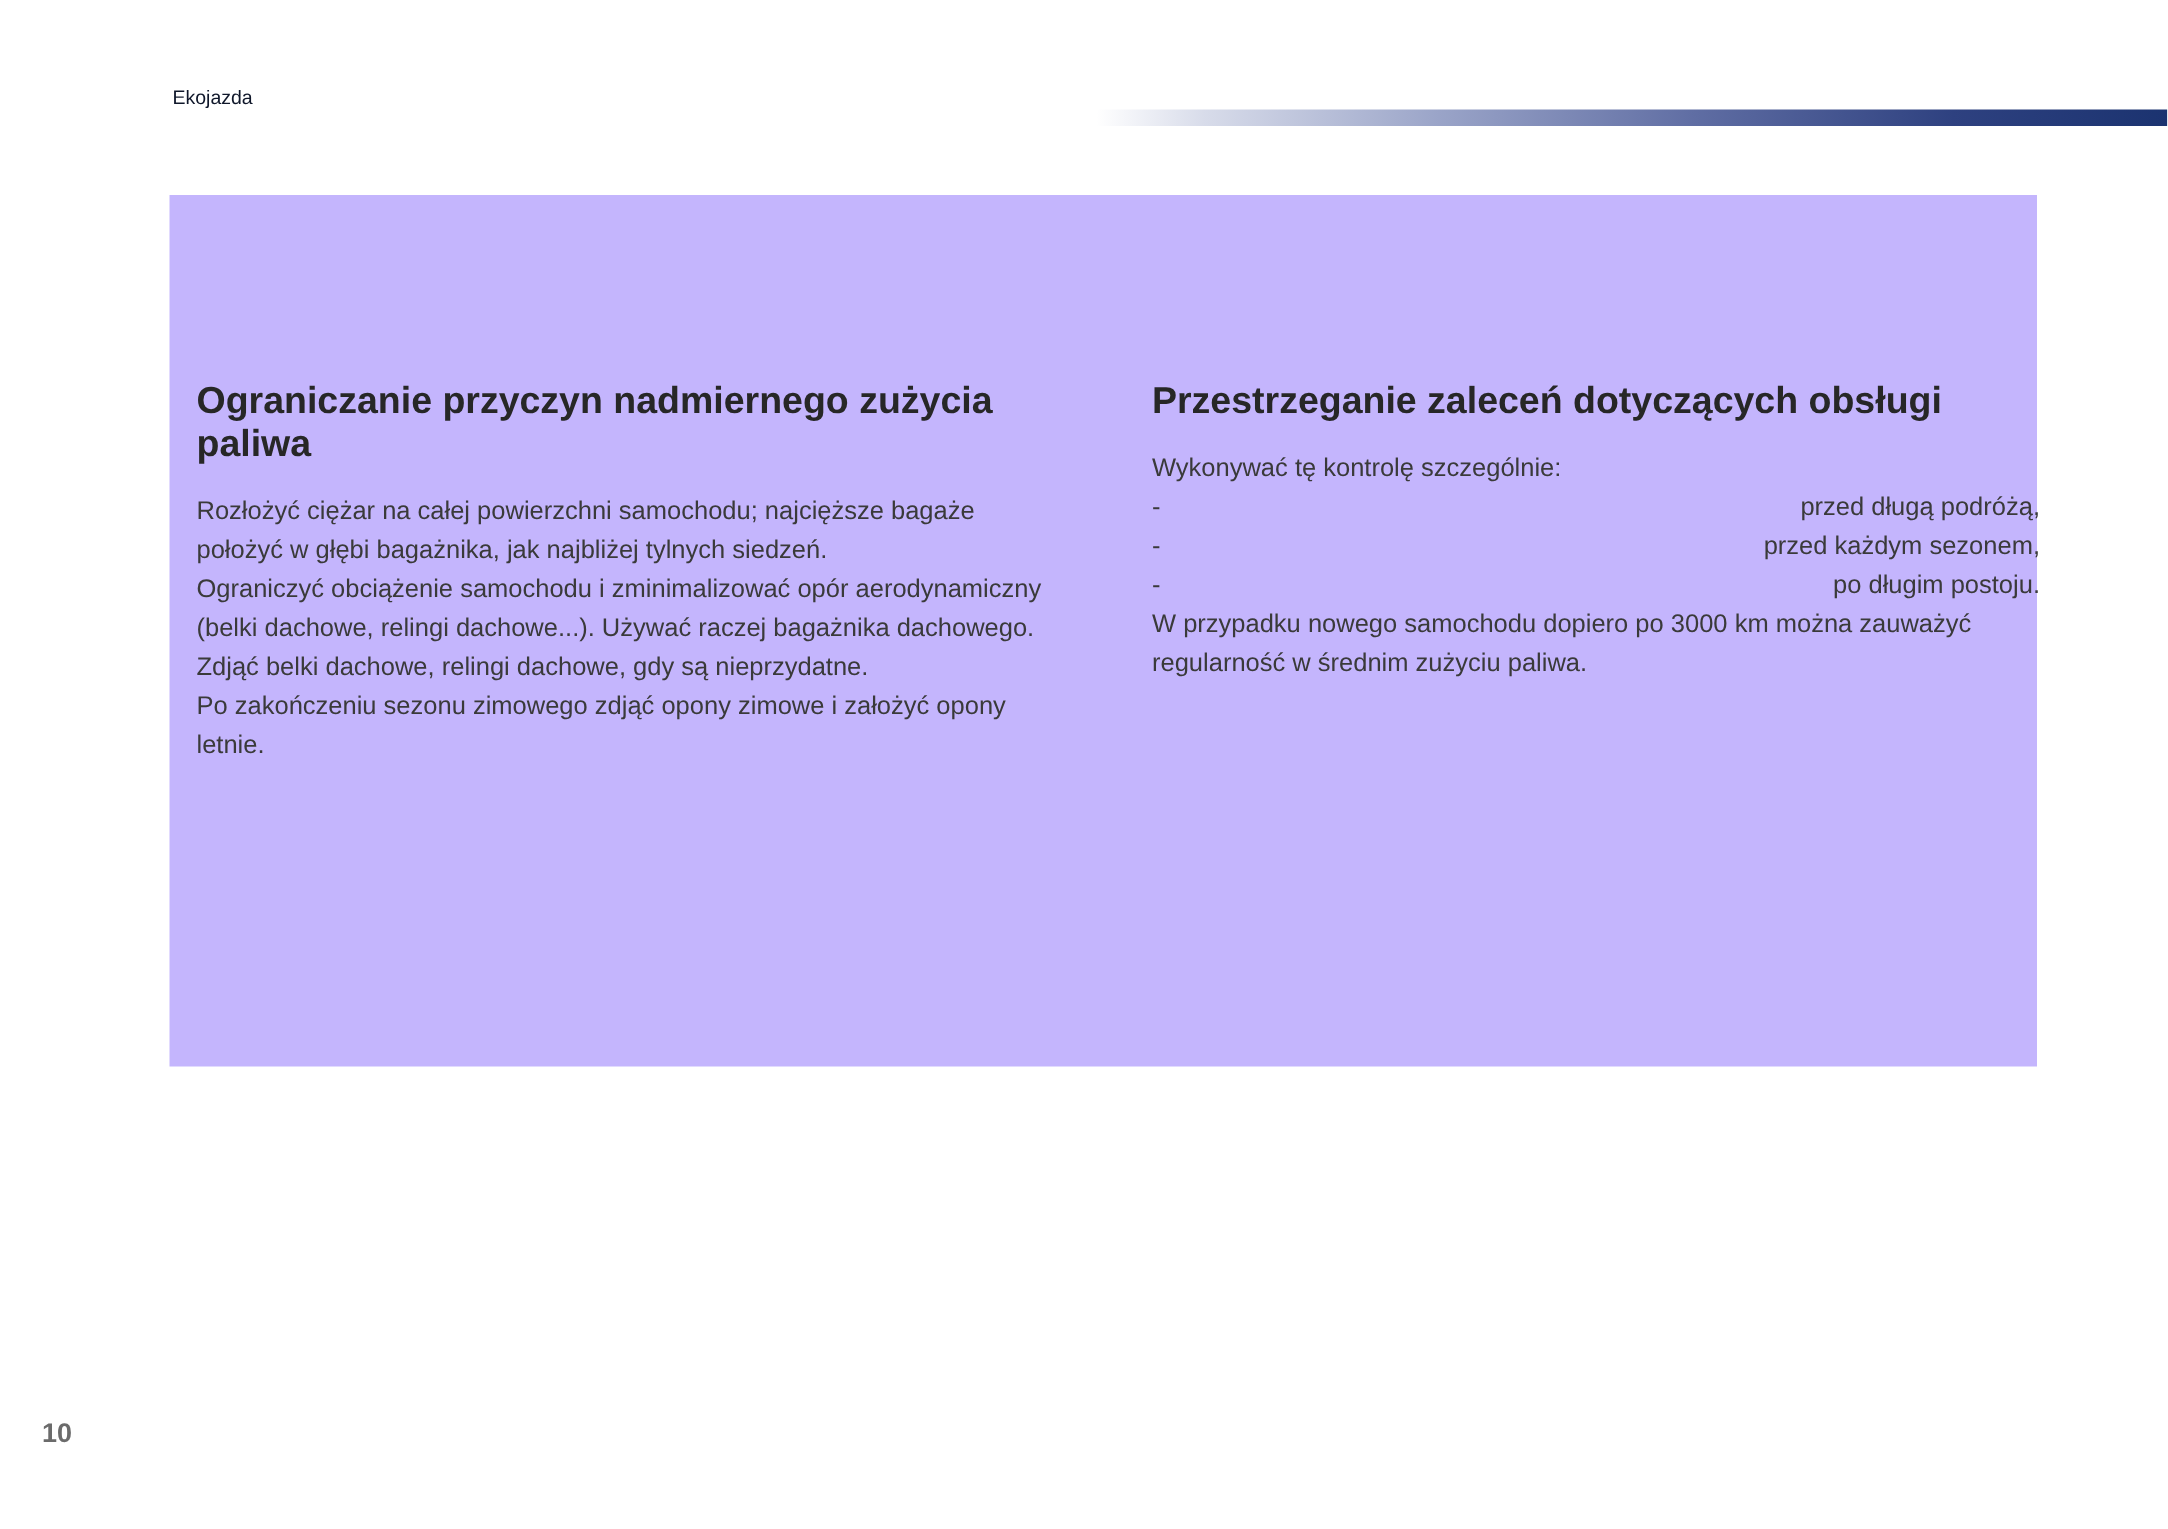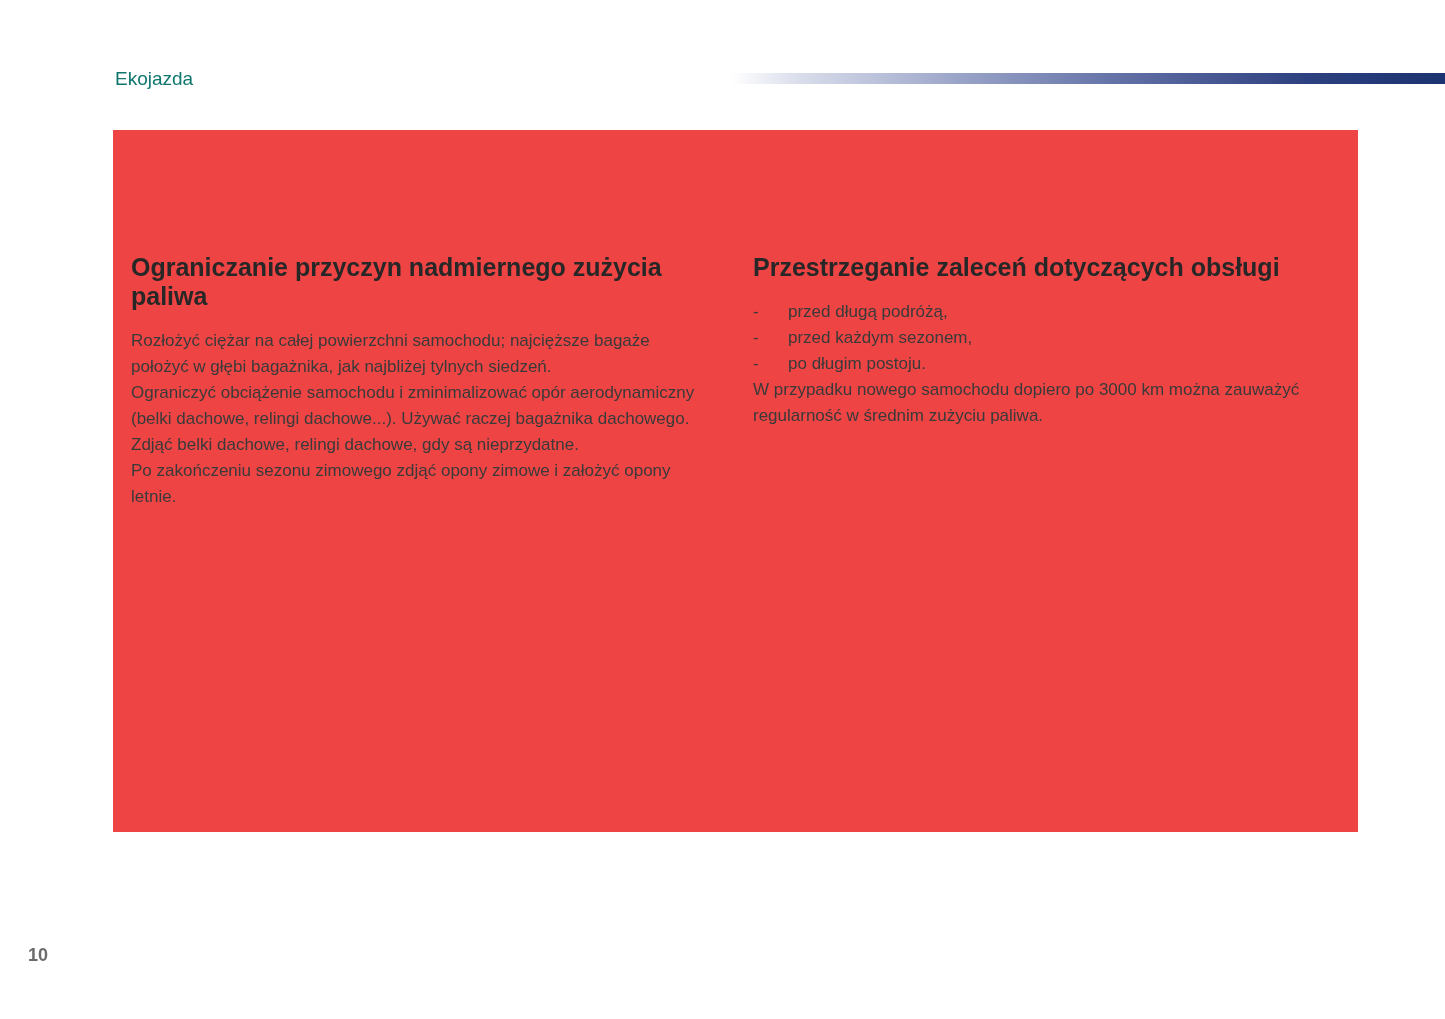--- a/index.html
+++ b/index.html
@@ -11,51 +11,51 @@
   .page {
     position: relative;
     width: 1445px;
     height: 1019px;
     background: #ffffff;
     overflow: hidden;
   }
   .section-label {
     position: absolute;
     left: 115px;
-    top: 68px;
-    font-size: 19px;
+    top: 54px;
+    font-size: 13px;
     line-height: 22px;
-    color: #0f766e;
+    color: #0f172a;
   }
   .gradient-bar {
     position: absolute;
     left: 731px;
     right: 0;
     top: 73px;
     height: 11px;
     background: linear-gradient(to right,
       rgba(255,255,255,0) 0%,
       #d8dcea 10%,
       #9aa4c8 32%,
       #5f6da3 56%,
       #2e4180 80%,
       #1b3370 100%);
   }
   .green-panel {
     position: absolute;
     left: 113px;
     top: 130px;
     width: 1245px;
-    height: 702px;
-    background: #ef4444;
+    height: 581px;
+    background: #c4b5fd;
     box-sizing: border-box;
     padding: 123px 13px 0 18px;
     display: grid;
     grid-template-columns: 577px 592px;
-    column-gap: 45px;
+    column-gap: 60px;
   }
   .col-heading {
     font-size: 25px;
     line-height: 29px;
     font-weight: bold;
     color: #272727;
     margin: 0 0 17px 0;
   }
   .body-text {
     font-size: 17px;
@@ -69,20 +69,21 @@
     margin-top: 26px;
   }
   .dash-row {
     display: flex;
   }
   .dash-marker {
     flex: 0 0 35px;
   }
   .dash-text {
     flex: 1;
+    text-align: right;
   }
   .page-number {
     position: absolute;
     left: 28px;
     top: 944px;
     font-size: 18px;
     line-height: 22px;
     font-weight: bold;
     color: #6b6b6b;
   }
@@ -104,20 +105,21 @@
         <p>Rozłożyć ciężar na całej powierzchni samochodu; najcięższe bagaże położyć w głębi bagażnika, jak najbliżej tylnych siedzeń.</p>
         <p>Ograniczyć obciążenie samochodu i zminimalizować opór aerodynamiczny (belki dachowe, relingi dachowe...). Używać raczej bagażnika dachowego.</p>
         <p>Zdjąć belki dachowe, relingi dachowe, gdy są nieprzydatne.</p>
         <p class="gap-block">Po zakończeniu sezonu zimowego zdjąć opony zimowe i założyć opony letnie.</p>
       </div>
     </div>
 
     <div class="column">
       <h2 class="col-heading">Przestrzeganie zaleceń dotyczących obsługi</h2>
       <div class="body-text">
+        <p>Wykonywać tę kontrolę szczególnie:</p>
 
         <div class="dash-row">
           <span class="dash-marker">-</span>
           <span class="dash-text">przed długą podróżą,</span>
         </div>
         <div class="dash-row">
           <span class="dash-marker">-</span>
           <span class="dash-text">przed każdym sezonem,</span>
         </div>
         <div class="dash-row">

